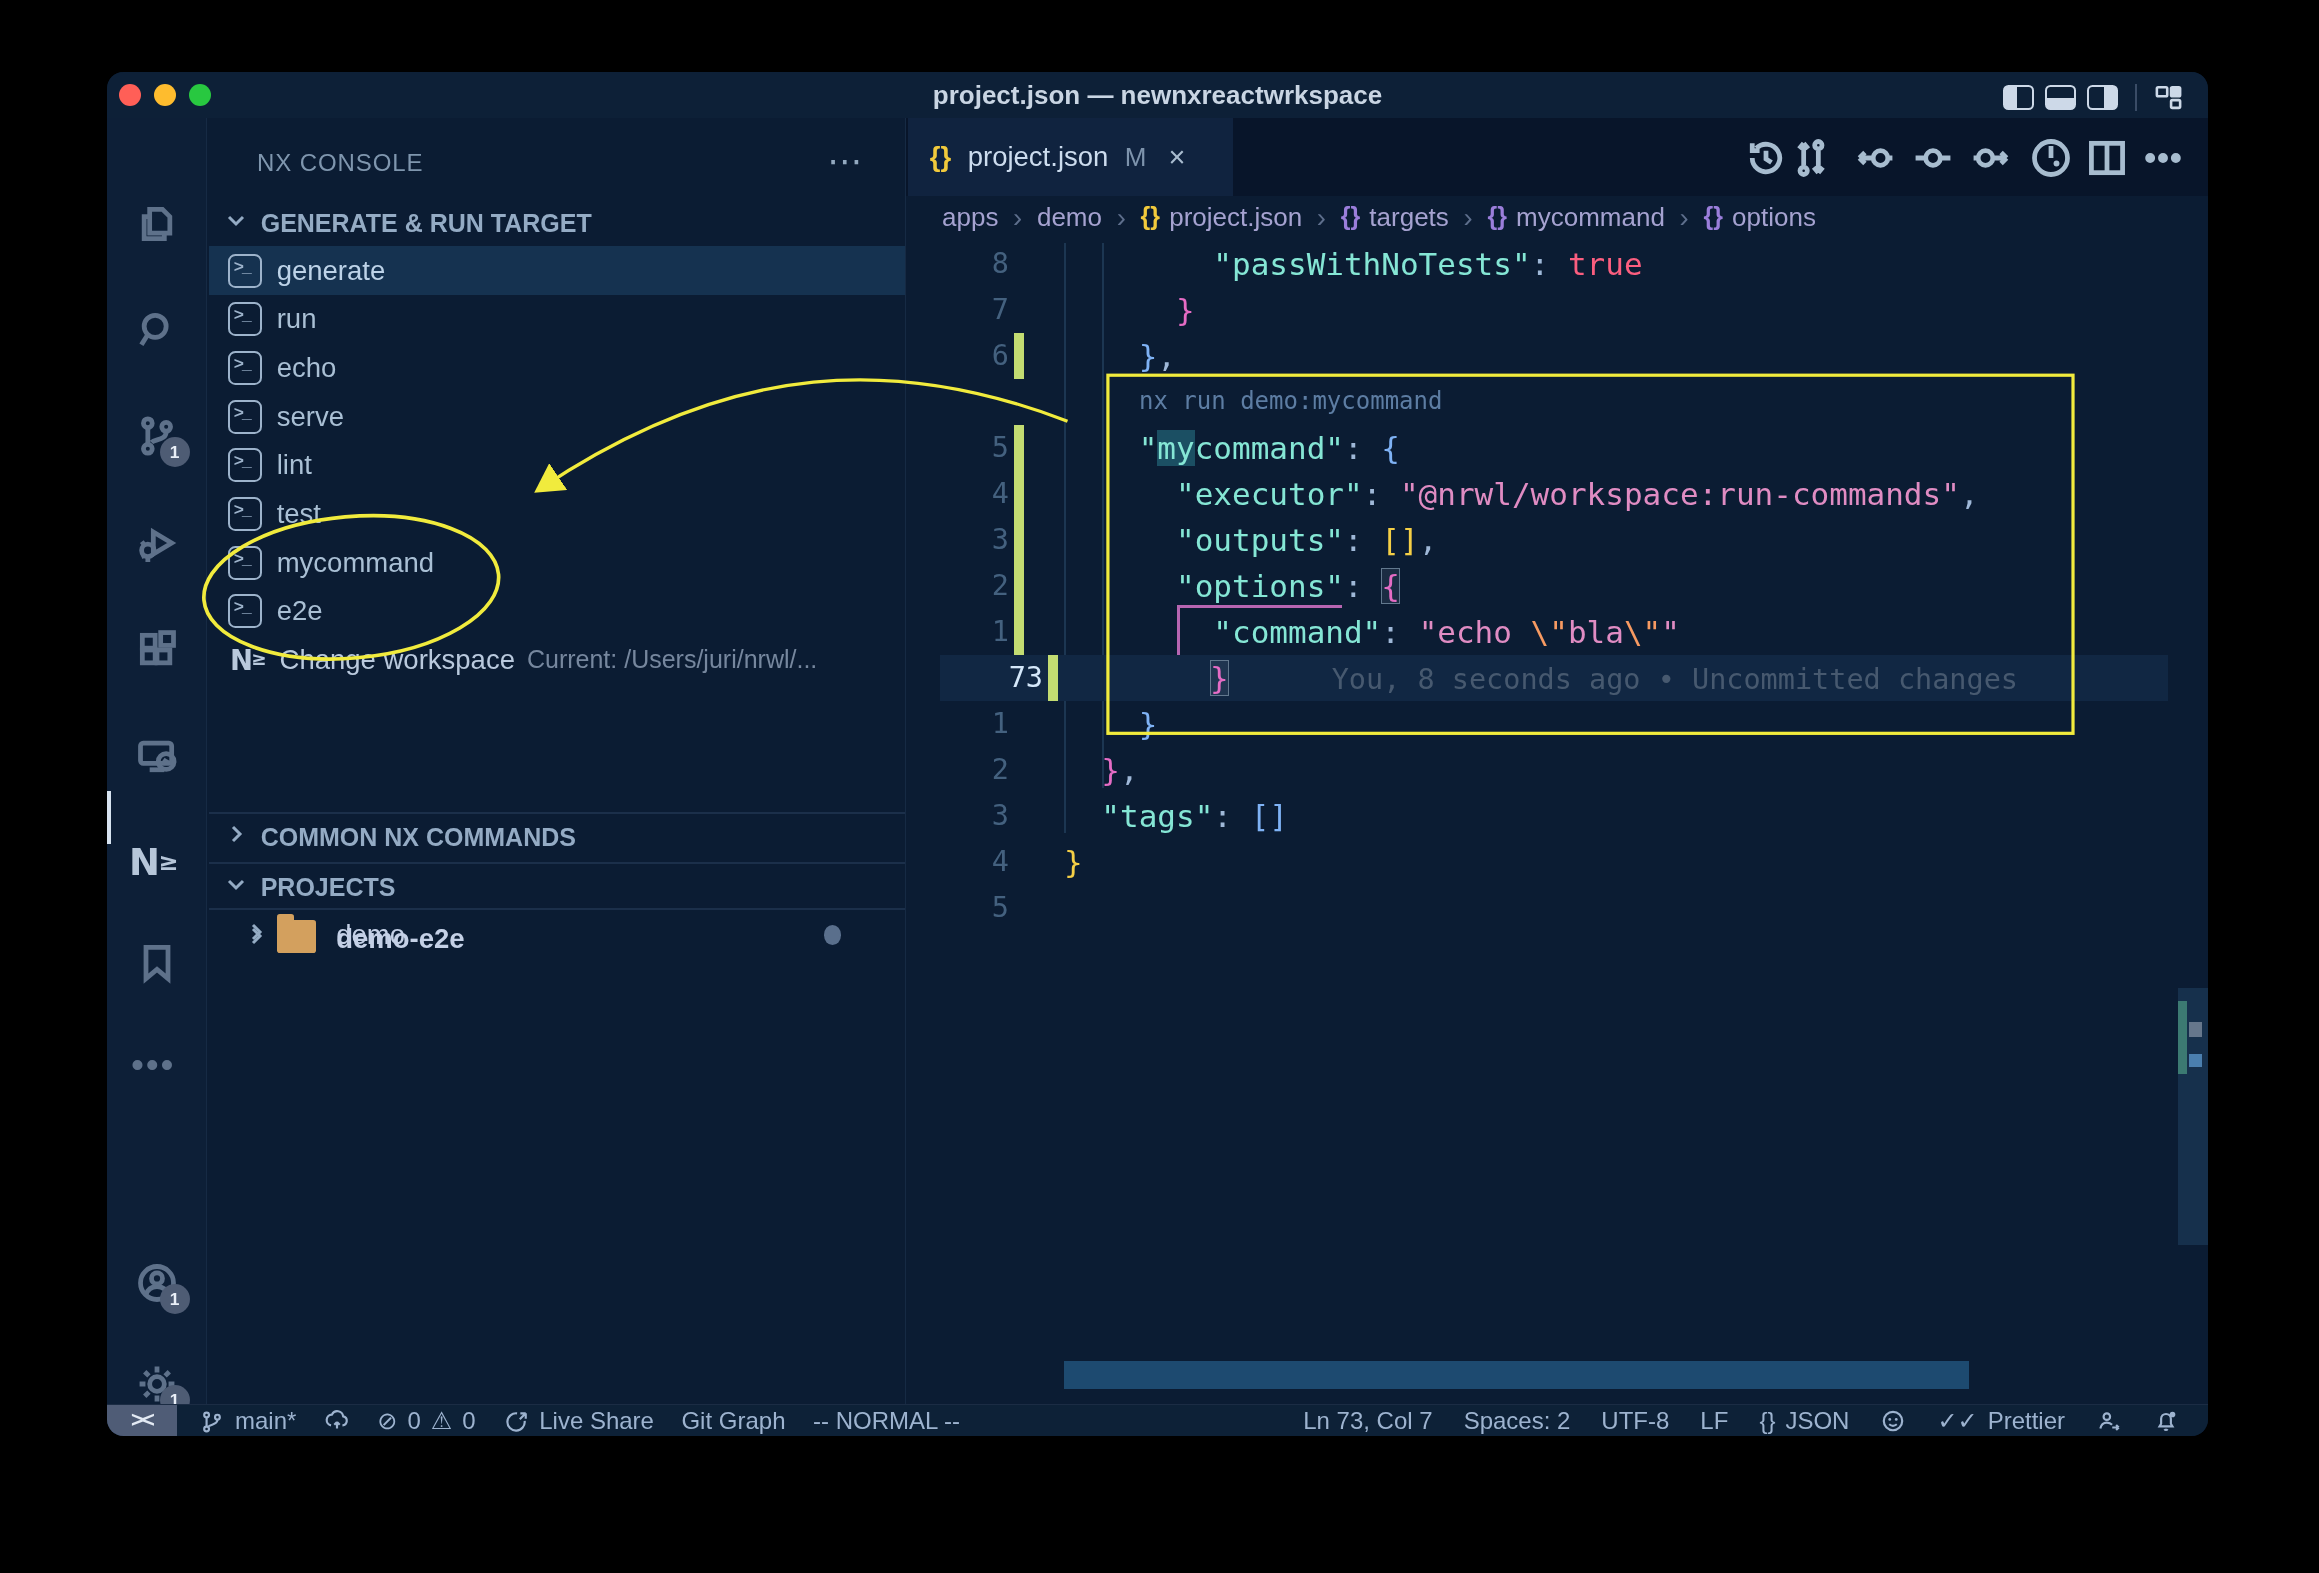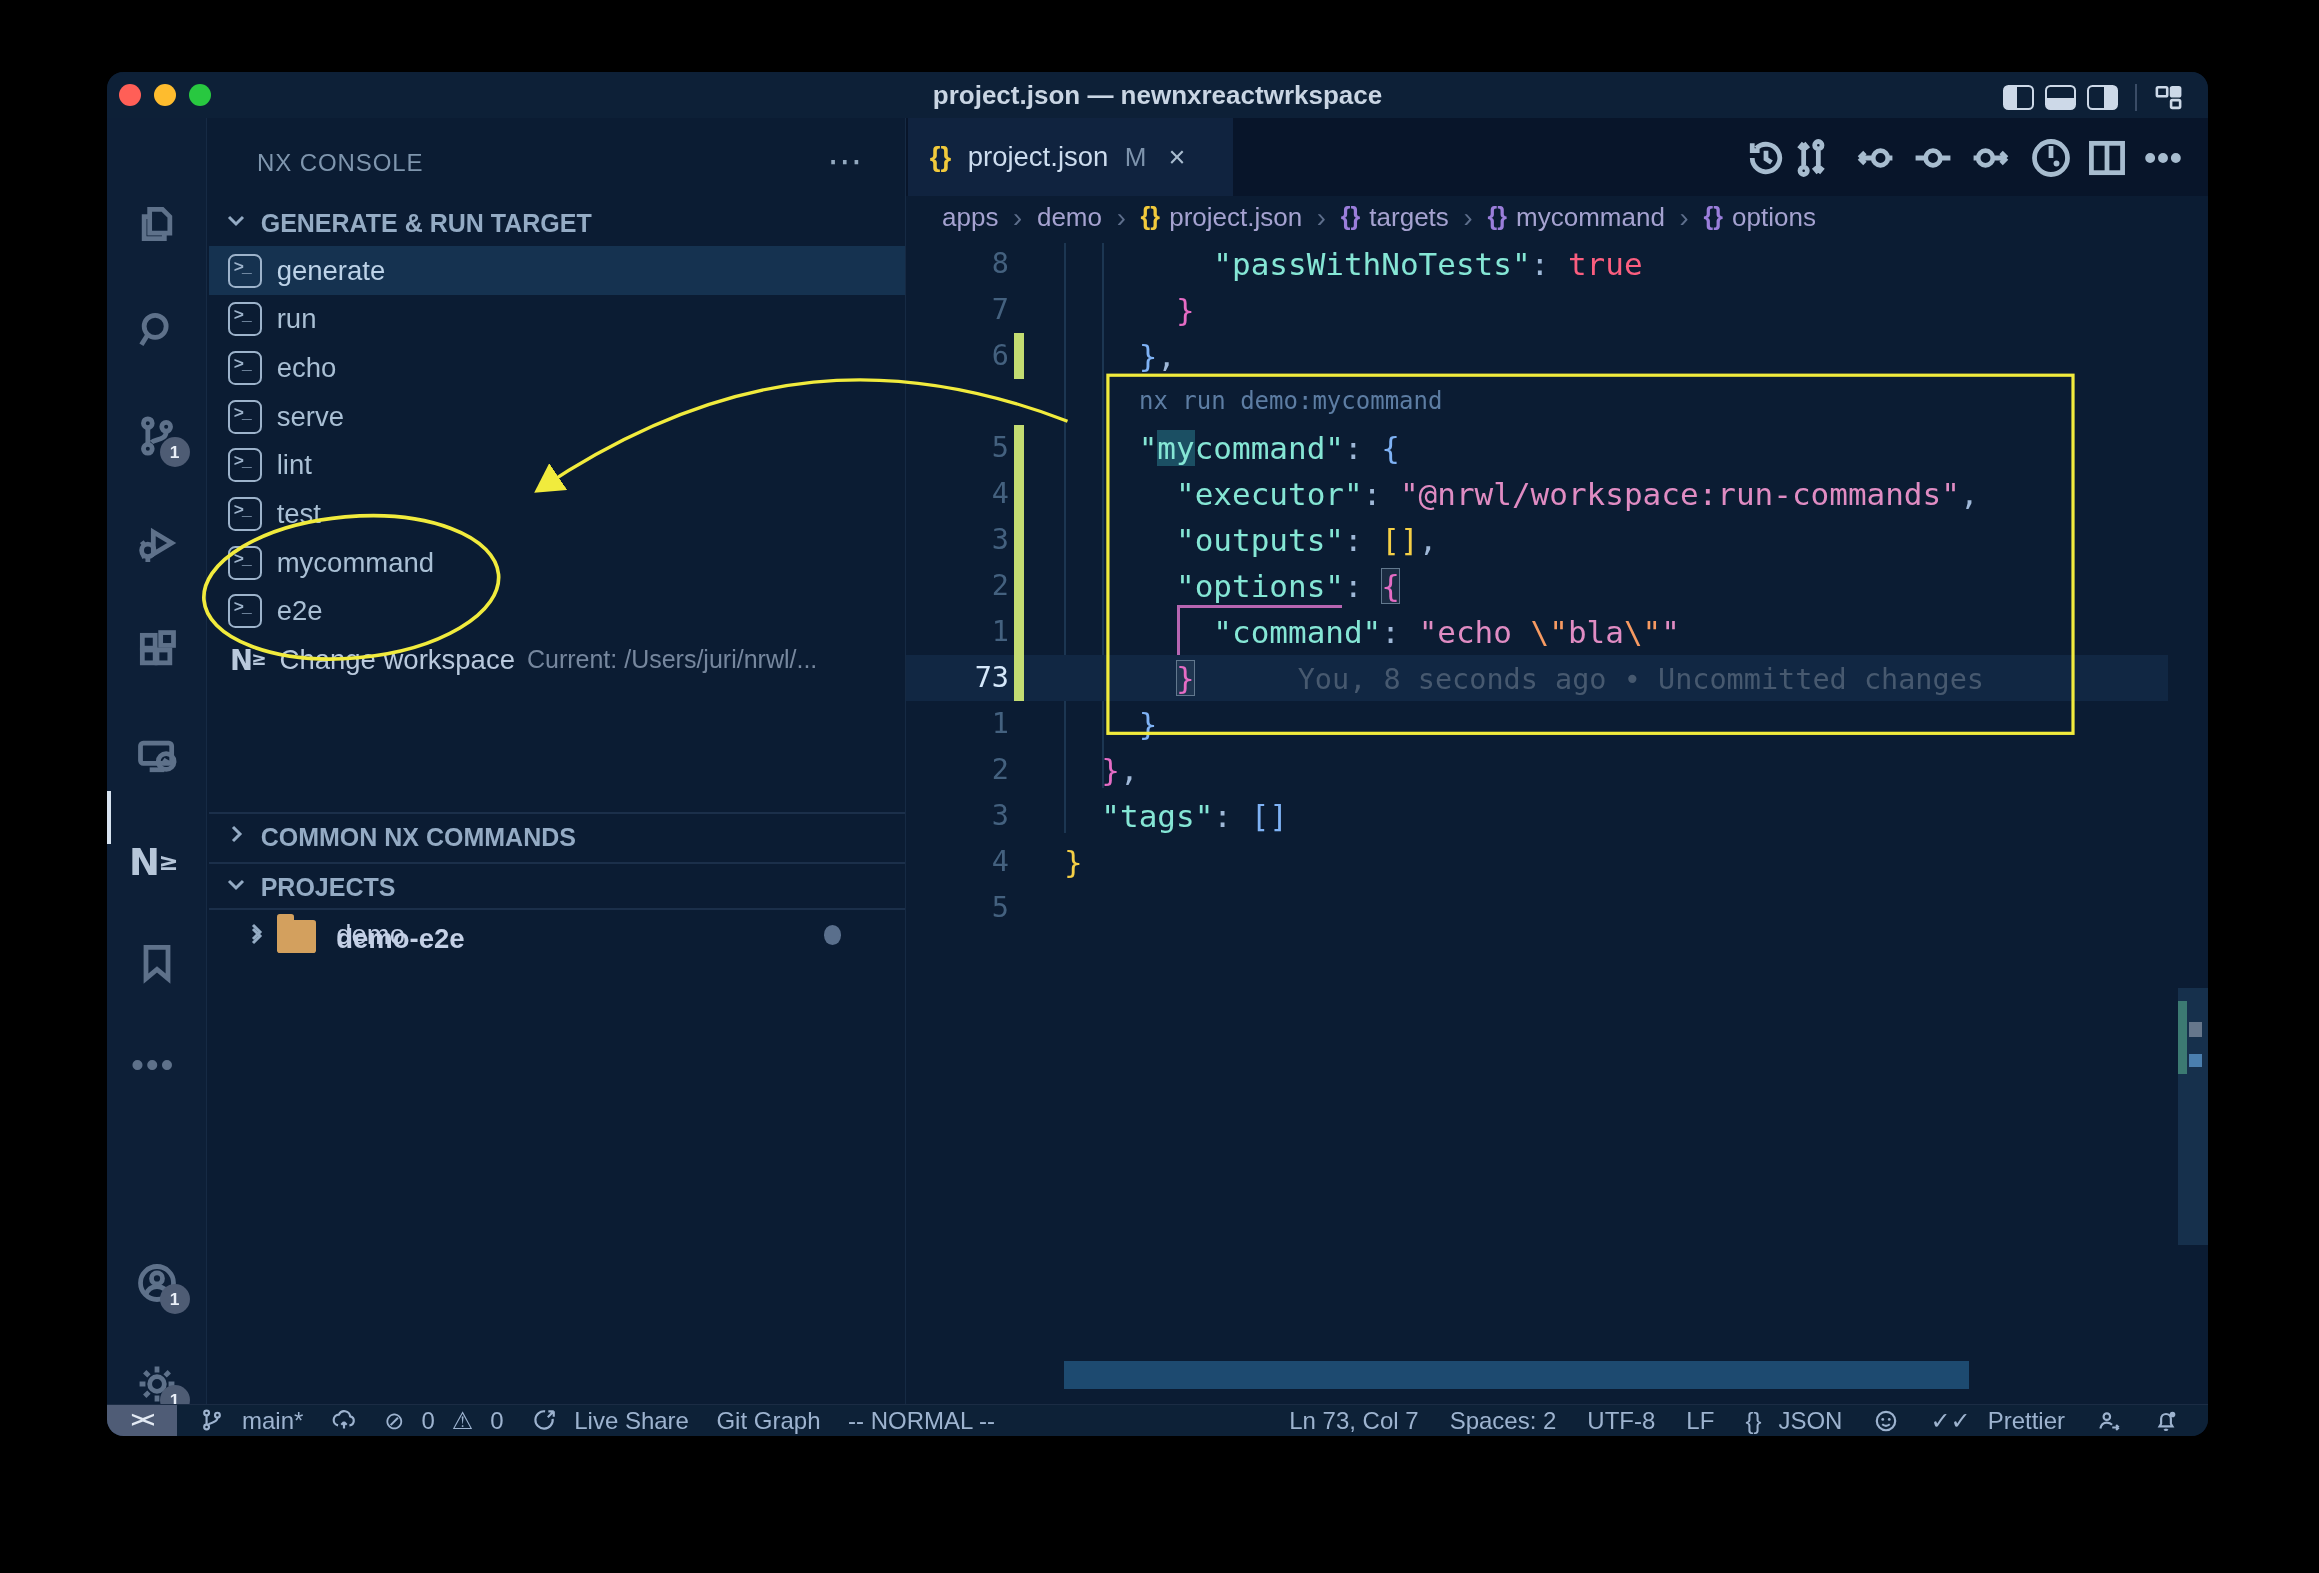--- a/index.html
+++ b/index.html
@@ -70,21 +70,21 @@
   .crumb { display:flex; align-items:flex-start; }
   .crumb .bsym { font-weight:bold; margin-right:9.2px; color:#9b7edb; font-size:25px; }
   .crumb .bsym.yellow { color:#f2ca3c; }
   .csep { color:#5d6e8c; margin:0 14.7px; font-size:27.5px; }
 
   .iguide { position:absolute; width:1.8px; background:#1c3652; }
   .bguide { position:absolute; background:#b765b1; }
 
   .code-area { position:absolute; left:0; top:123px; right:40px; }
   .crow { position:relative; height:46px; }
-  .crow.current { background:#112743; }
+  .crow.current { background:#112743;margin-left:34px; }
   .ln { position:absolute; left:0; top:0; width:103px; height:46px; line-height:46px; text-align:right;
     color:#44617f; font:28.5px/46px "DejaVu Sans Mono", monospace; }
   .crow.current .ln { color:#d5e8fa; }
   .gut { position:absolute; left:108px; top:0; width:10px; height:46px; background:#c3dc72; }
   .codetext { position:absolute; left:158px; top:0; white-space:pre; font:31px/46px "DejaVu Sans Mono", monospace; color:#c7d6ea; }
   .lens { position:absolute; left:158px; top:1.8px; white-space:pre; font:24px/40px "DejaVu Sans Mono", monospace; color:#5d7da3;text-align:right; }
   .key { color:#85e6d5; } .pun { color:#9fb8d8; } .bool { color:#fb5e7f; } .str { color:#e08cc3; } .esc { color:#f79a62; }
   .b-gold { color:#f5cf46; } .b-pink { color:#e56cc5; } .b-blue { color:#7fb2f5; }
   .hl { background:#1b4f63; }
   .box { outline:1.8px solid #62788e; outline-offset:-1.8px; background:rgba(98,120,142,.18); }
@@ -95,21 +95,21 @@
   .thumb { position:absolute; left:0; top:870px; width:30px; height:257px; background:#16304c; }
   .mark { position:absolute; }
 
   
   .statusbar { position:absolute; left:0; bottom:0; width:100%; height:32px; background:#0d2137; border-top:1.8px solid #1b2c44;
     color:#9db3cf; font-size:24px; }
   .remote { position:absolute; left:0; top:0; width:70px; height:32px; background:#4f5c76; color:#e3eaf4;
     text-align:center; line-height:30px; font-size:22px; font-weight:bold; letter-spacing:-1.8px; }
   .sb-left { position:absolute; left:92px; top:0; height:32px; display:flex; align-items:center; gap:27.5px; }
   .sb-right { position:absolute; right:29px; top:0; height:32px; display:flex; align-items:center; gap:31px; }
-  .sitem { display:flex; align-items:flex-start; gap:17px; white-space:nowrap; }
+  .sitem { display:flex; align-items:flex-end; gap:10px; white-space:nowrap; }
   .sitem svg { width:26px; height:26px; stroke:#9db3cf; fill:none; stroke-width:2; }
   .glyph { font-size:24px; }
 
   
   .overlay { position:absolute; left:0; top:0; width:2101px; height:1364px; pointer-events:none; z-index:60; }
 </style>
 </head>
 <body>
 
 <div class="window">

